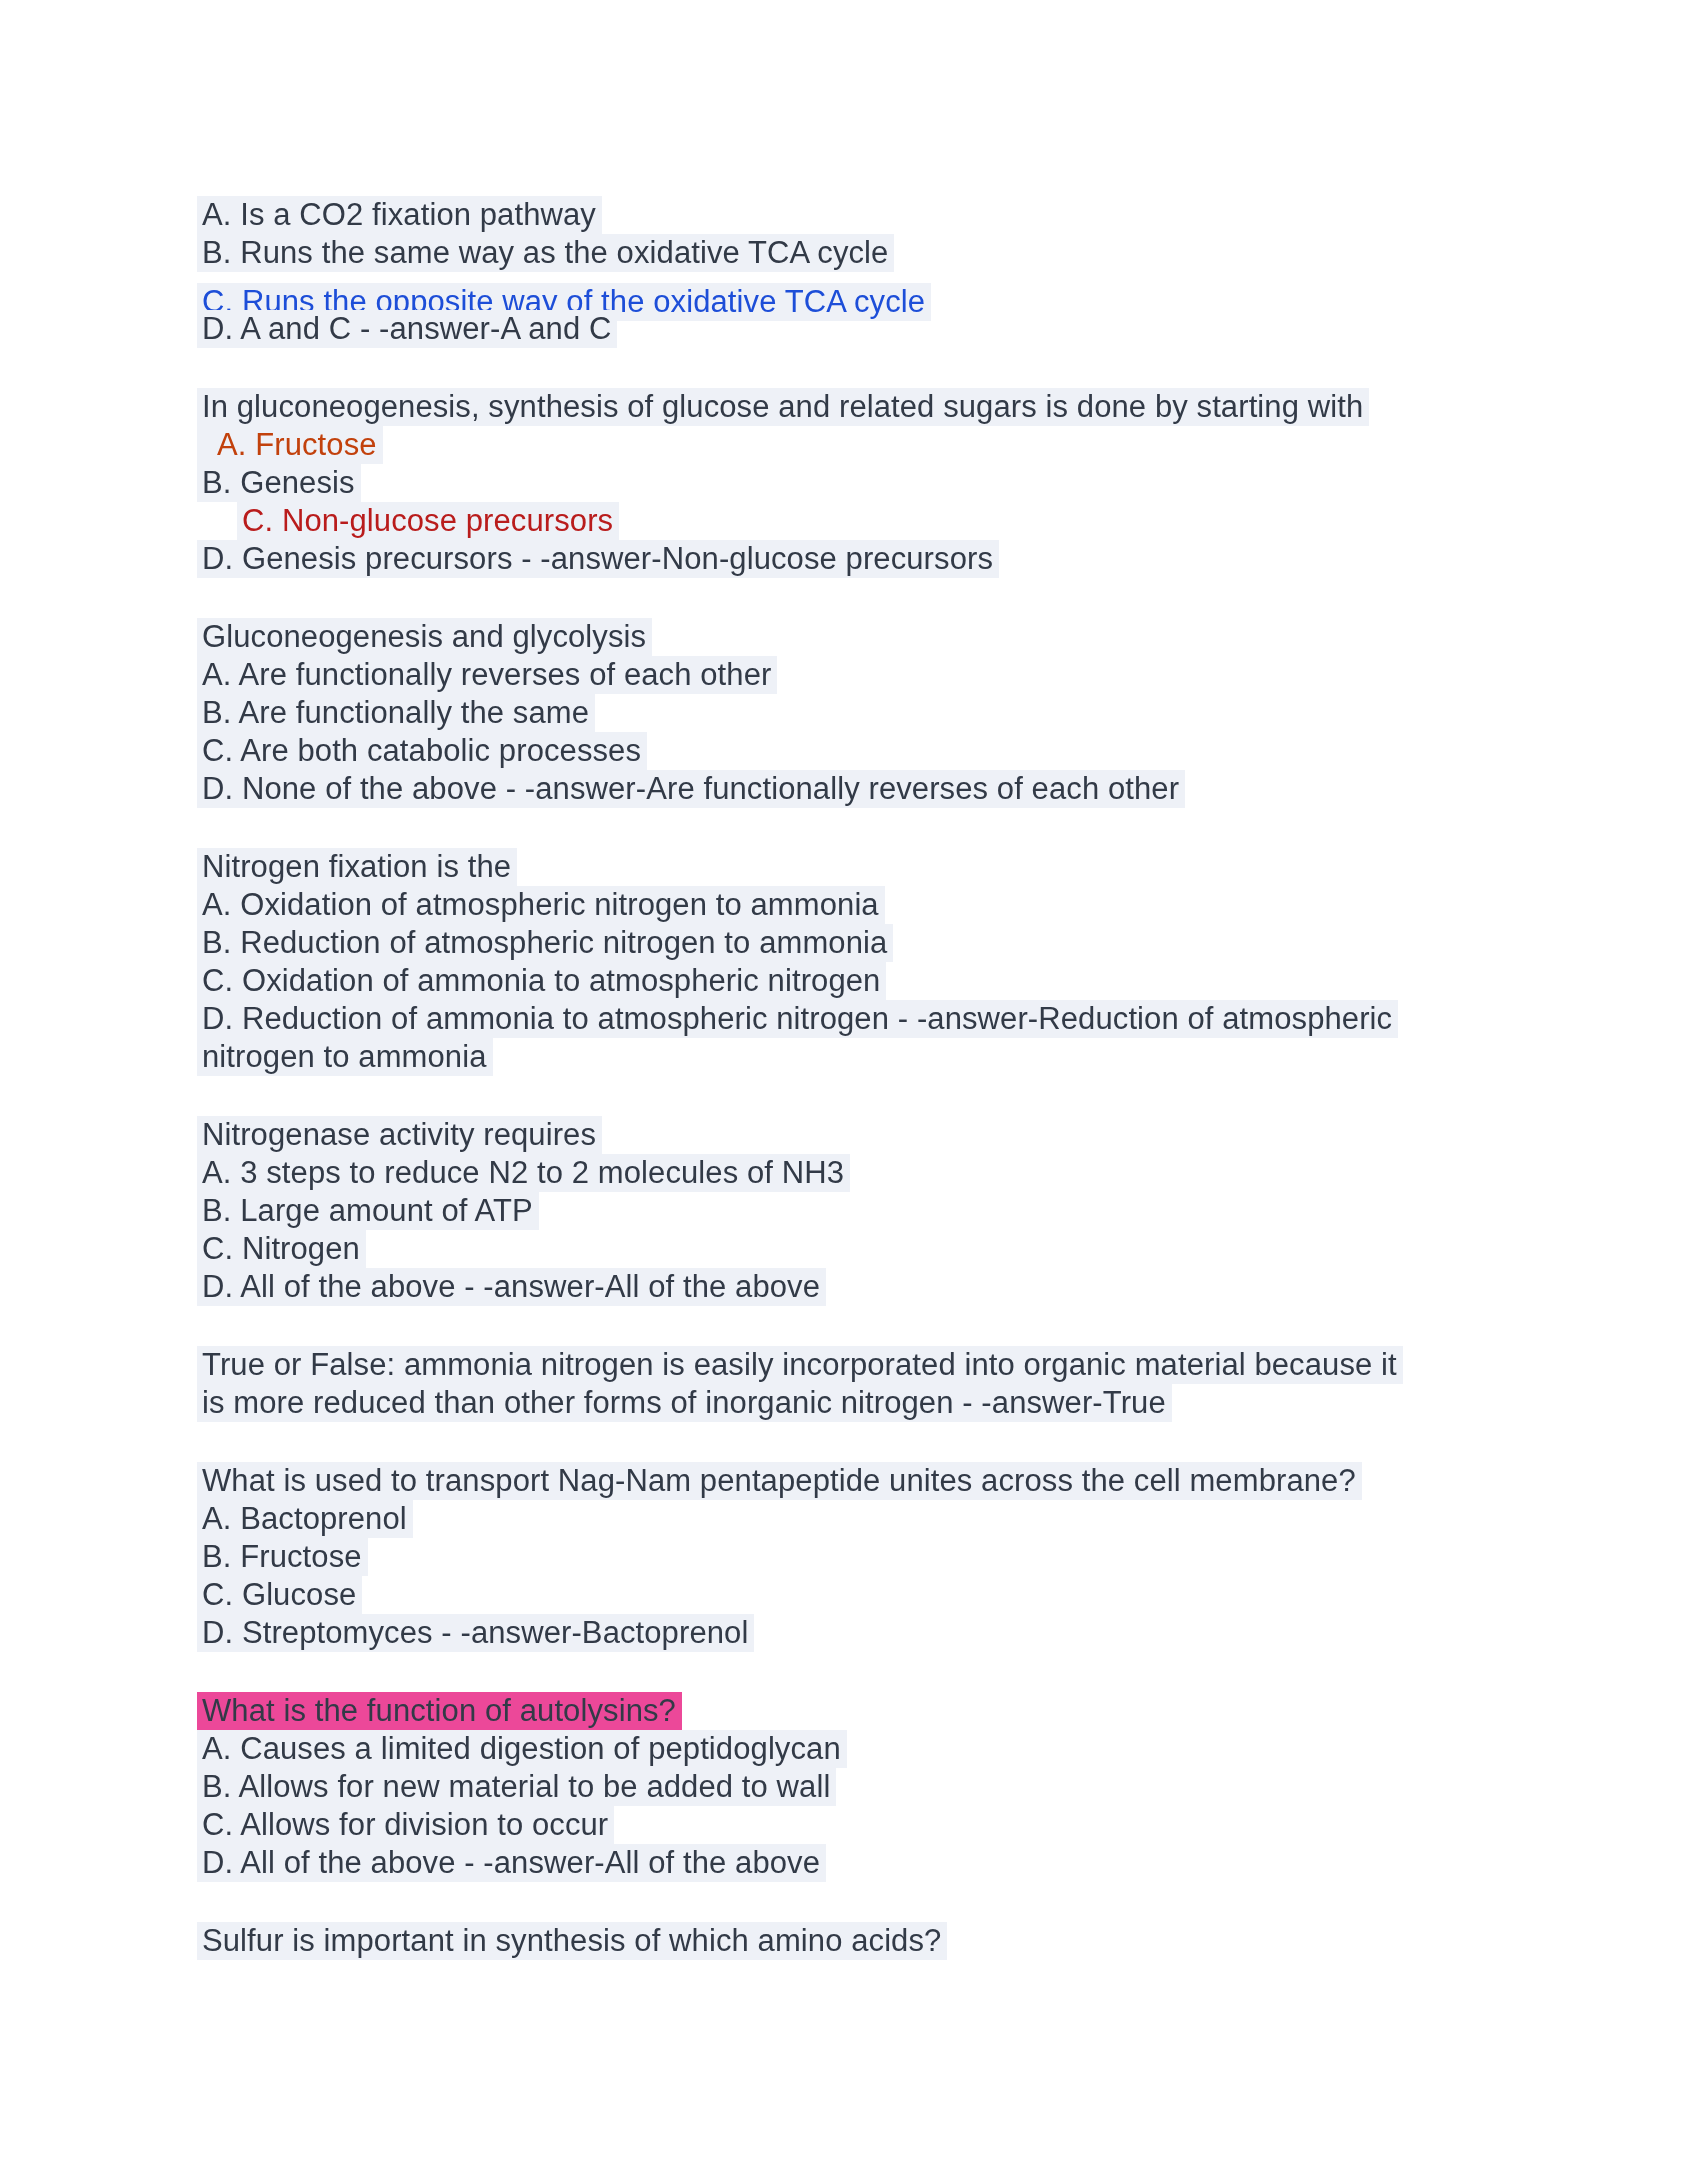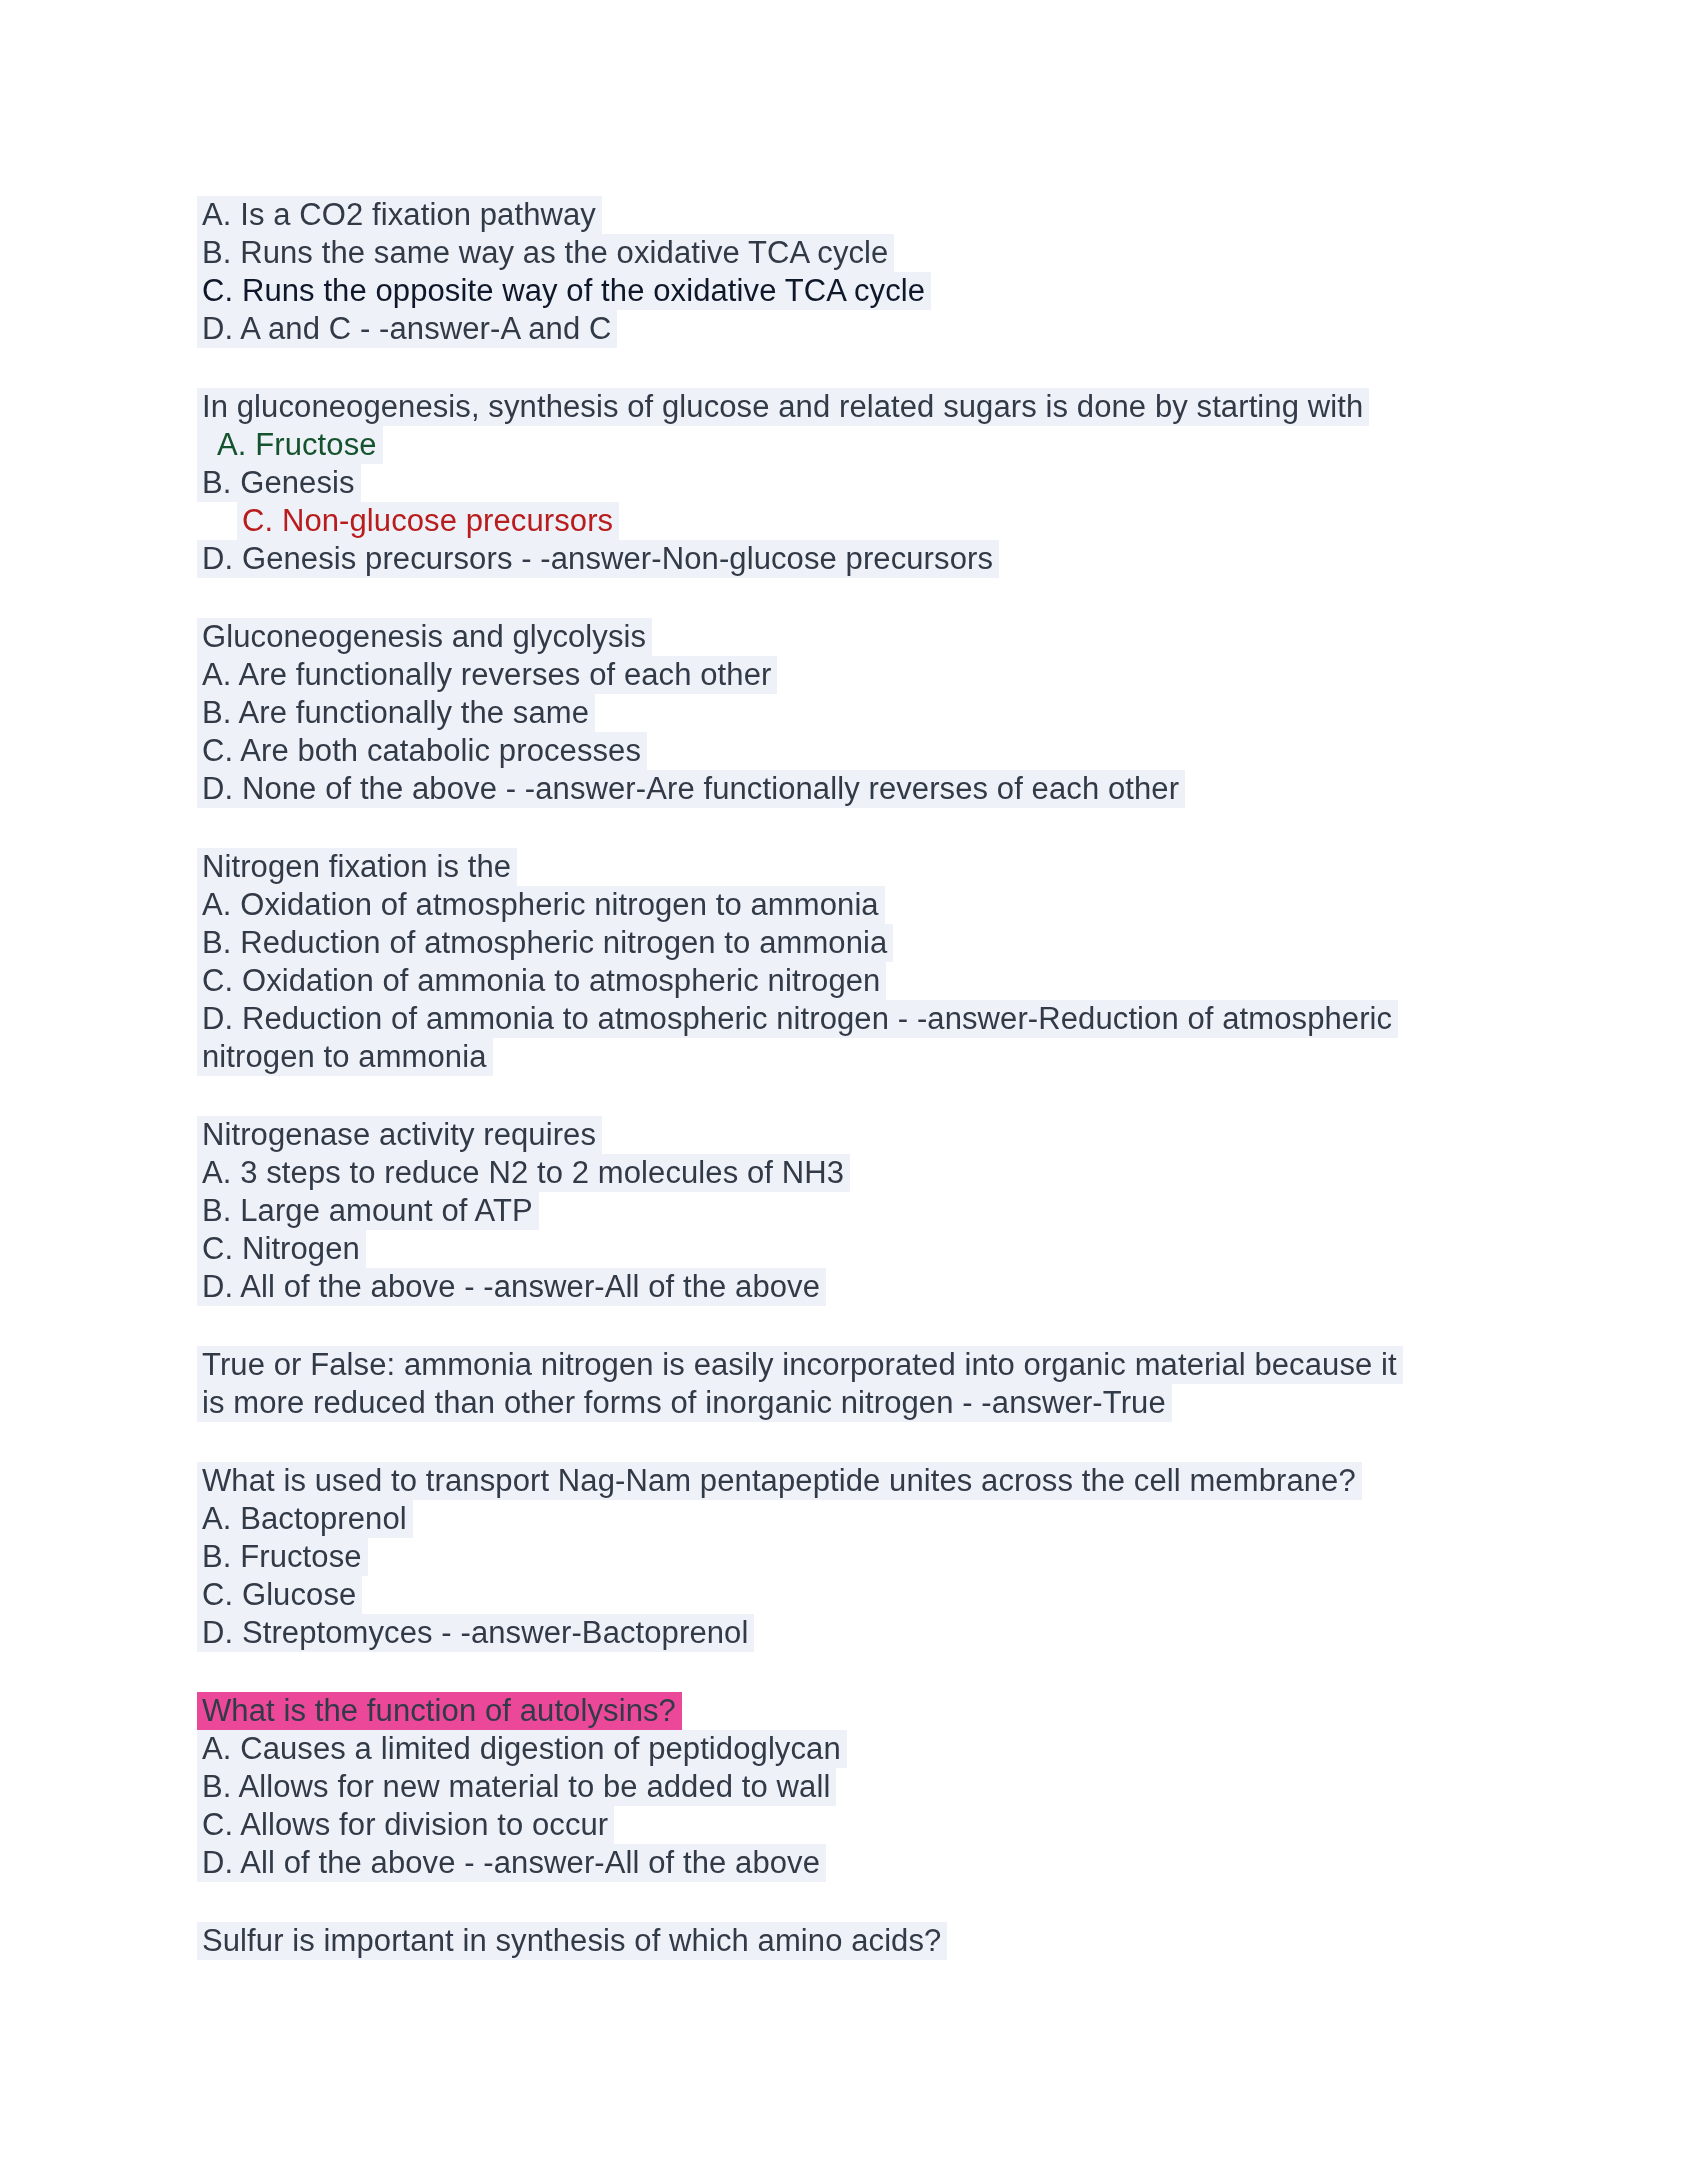--- a/index.html
+++ b/index.html
@@ -40,26 +40,26 @@
 </style>
 </head>
 <body>
 
 <div class="page" style="background: rgb(255, 255, 255);">
   <div class="content">
 
   <div class="paragraph">
         <div class="line"><span class="hl" style="background: rgb(238, 241, 247); color: rgb(50, 58, 71);">A. Is a CO2 fixation pathway</span></div>
         <div class="line"><span class="hl" style="background: rgb(238, 241, 247); color: rgb(50, 58, 71);">B. Runs the same way as the oxidative TCA cycle</span></div>
-        <div class="line"><span class="hl" style="background: rgb(238, 241, 247); color: #0f172a;">C. Runs the opposite way of the oxidative TCA cycle</span></div>
+        <div class="line"><span class="hl" style="background: rgb(238, 241, 247); color: #1d4ed8; margin-top: 11px;">C. Runs the opposite way of the oxidative TCA cycle</span></div>
         <div class="line"><span class="hl" style="background: rgb(238, 241, 247); color: rgb(50, 58, 71);">D. A and C - -answer-A and C</span></div>
       </div>
       <div class="paragraph">
         <div class="line"><span class="hl" style="background: rgb(238, 241, 247); color: rgb(50, 58, 71);">In gluconeogenesis, synthesis of glucose and related sugars is done by starting with</span></div>
-        <div class="line"><span class="hl" style="background: rgb(238, 241, 247); color: #14532d; padding-left: 20px;">A. Fructose</span></div>
+        <div class="line"><span class="hl" style="background: rgb(238, 241, 247); color: #c2410c; padding-left: 20px;">A. Fructose</span></div>
         <div class="line"><span class="hl" style="background: rgb(238, 241, 247); color: rgb(50, 58, 71);">B. Genesis</span></div>
         <div class="line"><span class="hl" style="background: rgb(238, 241, 247); color: #b91c1c; margin-left: 40px;">C. Non-glucose precursors</span></div>
         <div class="line"><span class="hl" style="background: rgb(238, 241, 247); color: rgb(50, 58, 71);">D. Genesis precursors - -answer-Non-glucose precursors</span></div>
       </div>
       <div class="paragraph">
         <div class="line"><span class="hl" style="background: rgb(238, 241, 247); color: rgb(50, 58, 71);">Gluconeogenesis and glycolysis</span></div>
         <div class="line"><span class="hl" style="background: rgb(238, 241, 247); color: rgb(50, 58, 71);">A. Are functionally reverses of each other</span></div>
         <div class="line"><span class="hl" style="background: rgb(238, 241, 247); color: rgb(50, 58, 71);">B. Are functionally the same</span></div>
         <div class="line"><span class="hl" style="background: rgb(238, 241, 247); color: rgb(50, 58, 71);">C. Are both catabolic processes</span></div>
         <div class="line"><span class="hl" style="background: rgb(238, 241, 247); color: rgb(50, 58, 71);">D. None of the above - -answer-Are functionally reverses of each other</span></div>

